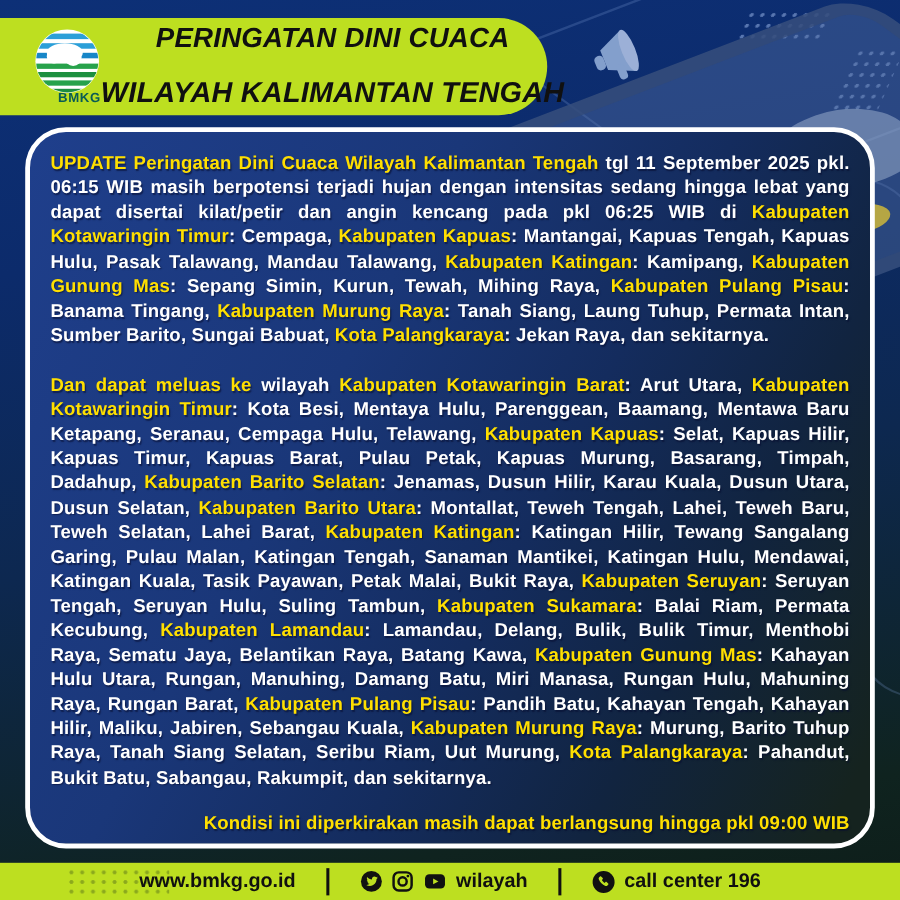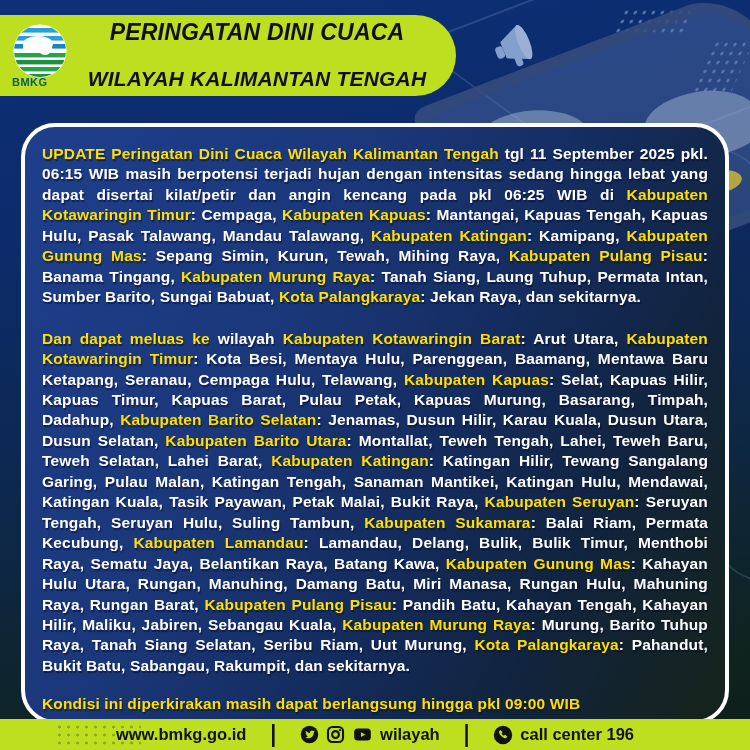--- a/index.html
+++ b/index.html
@@ -32,41 +32,41 @@
   .trace.tb{right:-140px;top:150px;width:300px;height:430px;transform:rotate(-21deg) skewX(20deg);}
   .dots{position:absolute;background-image:radial-gradient(rgba(150,178,228,.55) 1.5px,transparent 1.9px);background-size:9px 9px;}
   .dots.da{right:60px;top:8px;width:72px;height:26px;transform:skewX(-24deg);}
   .dots.db{right:8px;top:40px;width:40px;height:56px;transform:skewX(-24deg);}
   
   .banner{
     position:absolute;left:0;top:15px;width:456px;height:81px;z-index:5;
     background:var(--lime);border-radius:0 44px 44px 0;
     display:flex;align-items:center;padding:0 26px 0 12px;
   }
-  .logo{display:flex;flex-direction:column;align-items:flex-start;width:72px;flex:0 0 72px;}
+  .logo{display:flex;flex-direction:column;align-items:flex-end;width:72px;flex:0 0 72px;}
   .logo-label{font-weight:bold;font-size:11px;letter-spacing:.5px;color:#0a5c54;margin-top:-3px;}
   .titles{flex:1;text-align:center;color:var(--ink);font-weight:bold;line-height:1.12;font-style:italic;}
   .t1{font-size:23px;letter-spacing:.2px;}
-  .t2{font-size:21px;letter-spacing:.2px;white-space:nowrap;margin-top:21px;}
+  .t2{font-size:24px;letter-spacing:.2px;white-space:nowrap;margin-top:21px;}
   
   .warning-box{
-    position:absolute;left:21px;top:123px;width:708px;height:601px;z-index:4;
+    position:absolute;left:21px;top:106px;width:708px;height:601px;z-index:4;
     border:4px solid #ffffff;border-radius:34px;
     background:linear-gradient(118deg,var(--box_top) 0%,#1a3779 36%,#142c5e 58%,#112440 76%,var(--box_bottom) 96%);
     padding:17px 17px 0 17px;
   }
   .body-text{
     margin:0;font-size:15.5px;font-weight:bold;line-height:1.32;
     text-align:justify;letter-spacing:.15px;color:#ffffff;
     text-shadow:1px 1.5px 1px rgba(6,14,48,.6);
   }
   .hl{color:var(--yellow);}
   .wt{color:#ffffff;}
   .p2{margin-top:21px;}
-  .closing{margin-top:18px;color:var(--yellow);text-align:left;}
+  .closing{margin-top:18px;color:var(--yellow);text-align:right;}
   .signoff{margin-top:19px;text-align:left;}
   
   .footer{
     position:absolute;left:0;bottom:0;width:750px;height:31px;z-index:5;
     background:var(--lime);color:var(--ink);
     display:flex;align-items:center;justify-content:center;gap:24px;
     font-weight:bold;font-size:16.5px;
   }
   .sep{font-size:20px;font-weight:bold;transform:scaleY(1.2);}
   .social,.call{display:flex;align-items:center;gap:7px;}

